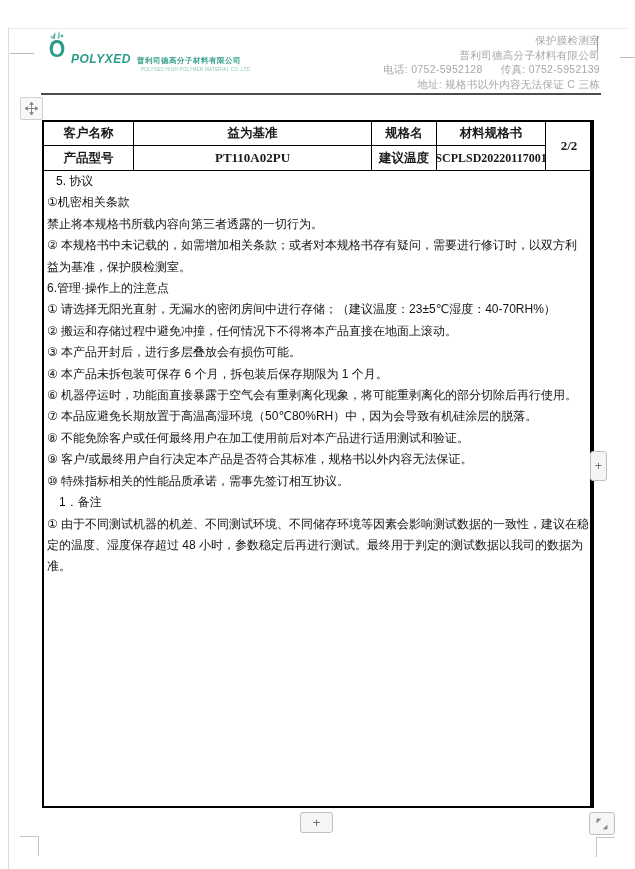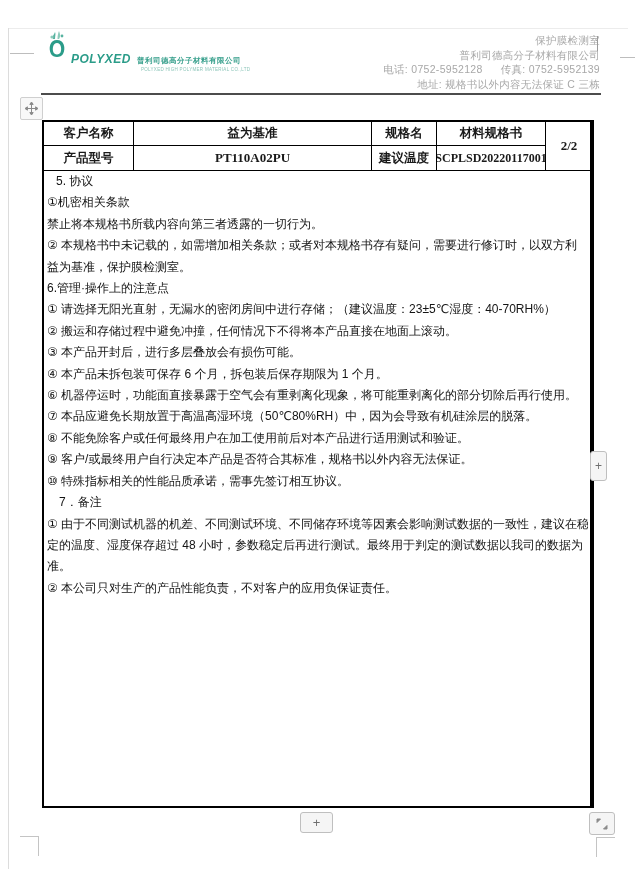--- a/index.html
+++ b/index.html
@@ -139,25 +139,24 @@
     <p>6.管理·操作上的注意点</p>
     <p>① 请选择无阳光直射，无漏水的密闭房间中进行存储；（建议温度：23±5℃湿度：40-70RH%）</p>
     <p>② 搬运和存储过程中避免冲撞，任何情况下不得将本产品直接在地面上滚动。</p>
     <p>③ 本产品开封后，进行多层叠放会有损伤可能。</p>
     <p>④ 本产品未拆包装可保存 6 个月，拆包装后保存期限为 1 个月。</p>
     <p>⑥ 机器停运时，功能面直接暴露于空气会有重剥离化现象，将可能重剥离化的部分切除后再行使用。</p>
     <p>⑦ 本品应避免长期放置于高温高湿环境（50℃80%RH）中，因为会导致有机硅涂层的脱落。</p>
     <p>⑧ 不能免除客户或任何最终用户在加工使用前后对本产品进行适用测试和验证。</p>
     <p>⑨ 客户/或最终用户自行决定本产品是否符合其标准，规格书以外内容无法保证。</p>
     <p>⑩ 特殊指标相关的性能品质承诺，需事先签订相互协议。</p>
-    <p class="ind2">7．备注</p>
+    <p class="ind2">1．备注</p>
     <p>① 由于不同测试机器的机差、不同测试环境、不同储存环境等因素会影响测试数据的一致性，建议在稳</p>
     <p>定的温度、湿度保存超过 48 小时，参数稳定后再进行测试。最终用于判定的测试数据以我司的数据为</p>
     <p>准。</p>
-    <p>② 本公司只对生产的产品性能负责，不对客户的应用负保证责任。</p>
   </div>
 
   <div class="ctl-btn btn-add-col">
     <span>+</span>
   </div>
   <div class="ctl-btn btn-add-row">
     <span>+</span>
   </div>
   <div class="ctl-btn btn-resize">
     <svg width="14" height="14" viewBox="0 0 14 14">

